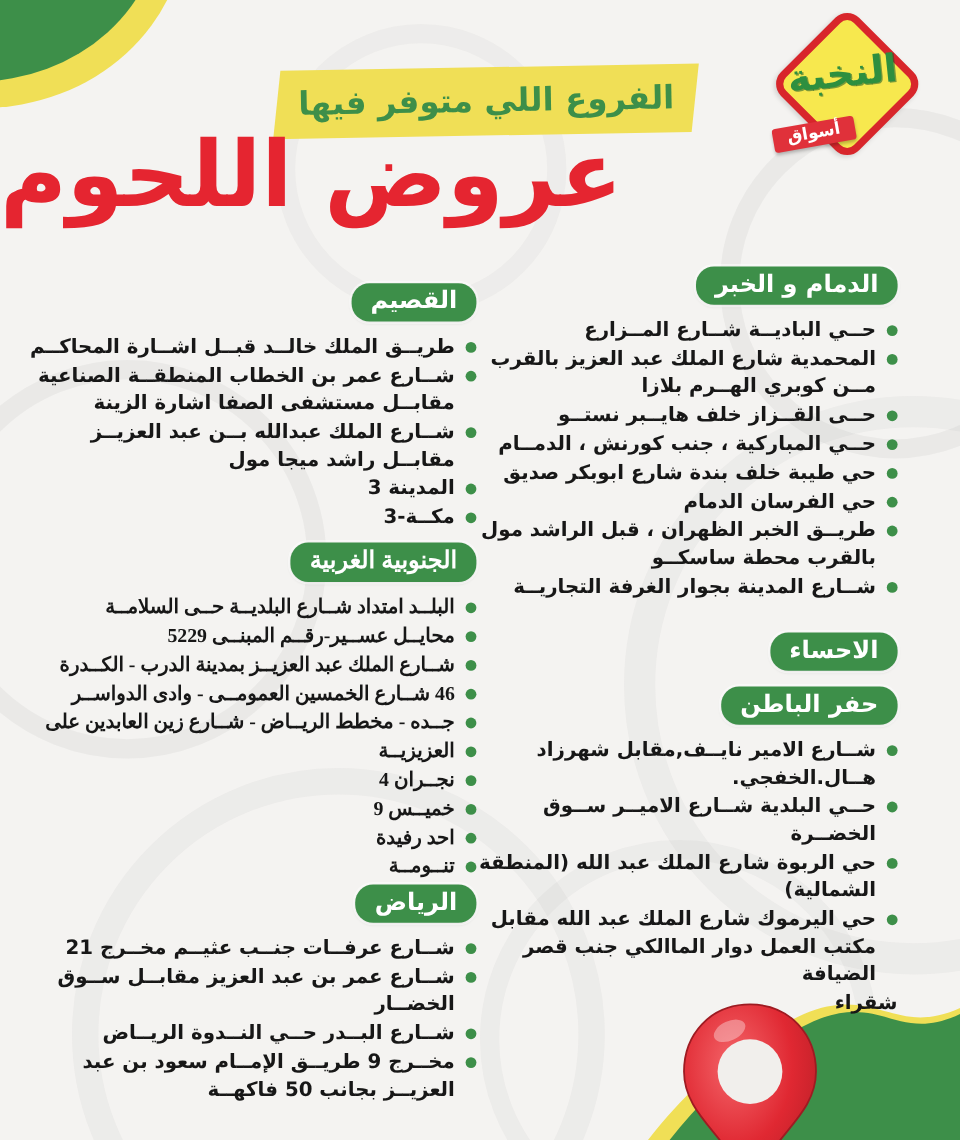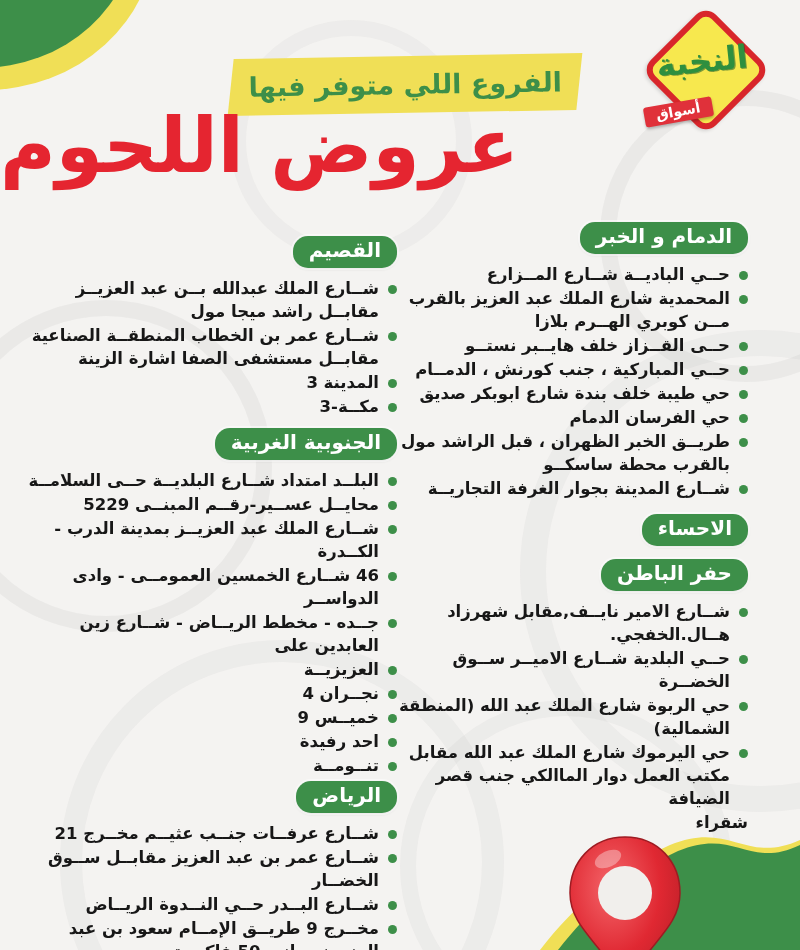--- a/index.html
+++ b/index.html
@@ -39,23 +39,23 @@
   
   .col{position:absolute;z-index:5;}
   #col-right{top:222px;right:52px;width:350px;}
   #col-left{top:236px;left:25px;width:372px;}
   .sec-head{display:inline-block;background:var(--green,#3d8f49);color:#fff;font-size:20px;font-weight:bold;
     padding:2px 16px 6px;border-radius:15px;box-shadow:0 0 0 2px rgba(255,255,255,.55),0 1px 3px rgba(0,0,0,.18);}
   .items{list-style:none;margin:9px 0 0;padding:0;}
   .items li{display:flex;align-items:flex-start;margin-bottom:1px;}
   .items .dot{flex:0 0 auto;width:9px;height:9px;border-radius:50%;background:var(--green,#3d8f49);margin-top:8px;margin-left:9px;}
   .items .txt{flex:1;font-size:16.5px;line-height:23px;font-weight:bold;color:#171717;}
-  #col-right .sec:nth-child(2){margin-top:14px;}
+  #col-right .sec:nth-child(2){margin-top:27px;}
   #col-right .sec:nth-child(3){margin-top:13px;}
-  #col-left .sec:nth-child(2){margin-top:10px;}
+  #col-left .sec:nth-child(2){margin-top:10px;font-family:Liberation Serif, serif;}
   #col-left .sec:nth-child(3){margin-top:4px;}
 
   
   #blob-br{position:absolute;left:500px;top:815px;width:300px;height:135px;z-index:3;}
   #pin{position:absolute;left:558px;top:833px;width:135px;height:160px;z-index:6;}
 </style>
 </head>
 <body>
 
 <div id="poster" style="--green: #3d8f49; --yellow: #f0df56; --red: #e52530; --bg: #f4f3f1;">
@@ -138,25 +138,29 @@
           <li>
             <span class="txt">شقراء</span>
           </li>
         </ul></section>
     </div>
 
   <div id="col-left" class="col">
       <section class="sec"><div class="sec-head">القصيم</div><ul class="items">
           <li>
             <span class="dot"></span>
+            <span class="txt">طريــق الملك خالــد قبــل اشــارة المحاكــم</span>
+          </li>
+          <li>
+            <span class="dot"></span>
+            <span class="txt">شــارع عمر بن الخطاب المنطقــة الصناعية مقابــل مستشفى الصفا اشارة الزينة</span>
+          </li>
+          <li>
+            <span class="dot"></span>
             <span class="txt">شــارع الملك عبدالله بــن عبد العزيــز مقابــل راشد ميجا مول</span>
-          </li>
-          <li>
-            <span class="dot"></span>
-            <span class="txt">شــارع عمر بن الخطاب المنطقــة الصناعية مقابــل مستشفى الصفا اشارة الزينة</span>
           </li>
           <li>
             <span class="dot"></span>
             <span class="txt">المدينة 3</span>
           </li>
           <li>
             <span class="dot"></span>
             <span class="txt">مكــة-3</span>
           </li>
         </ul></section>

